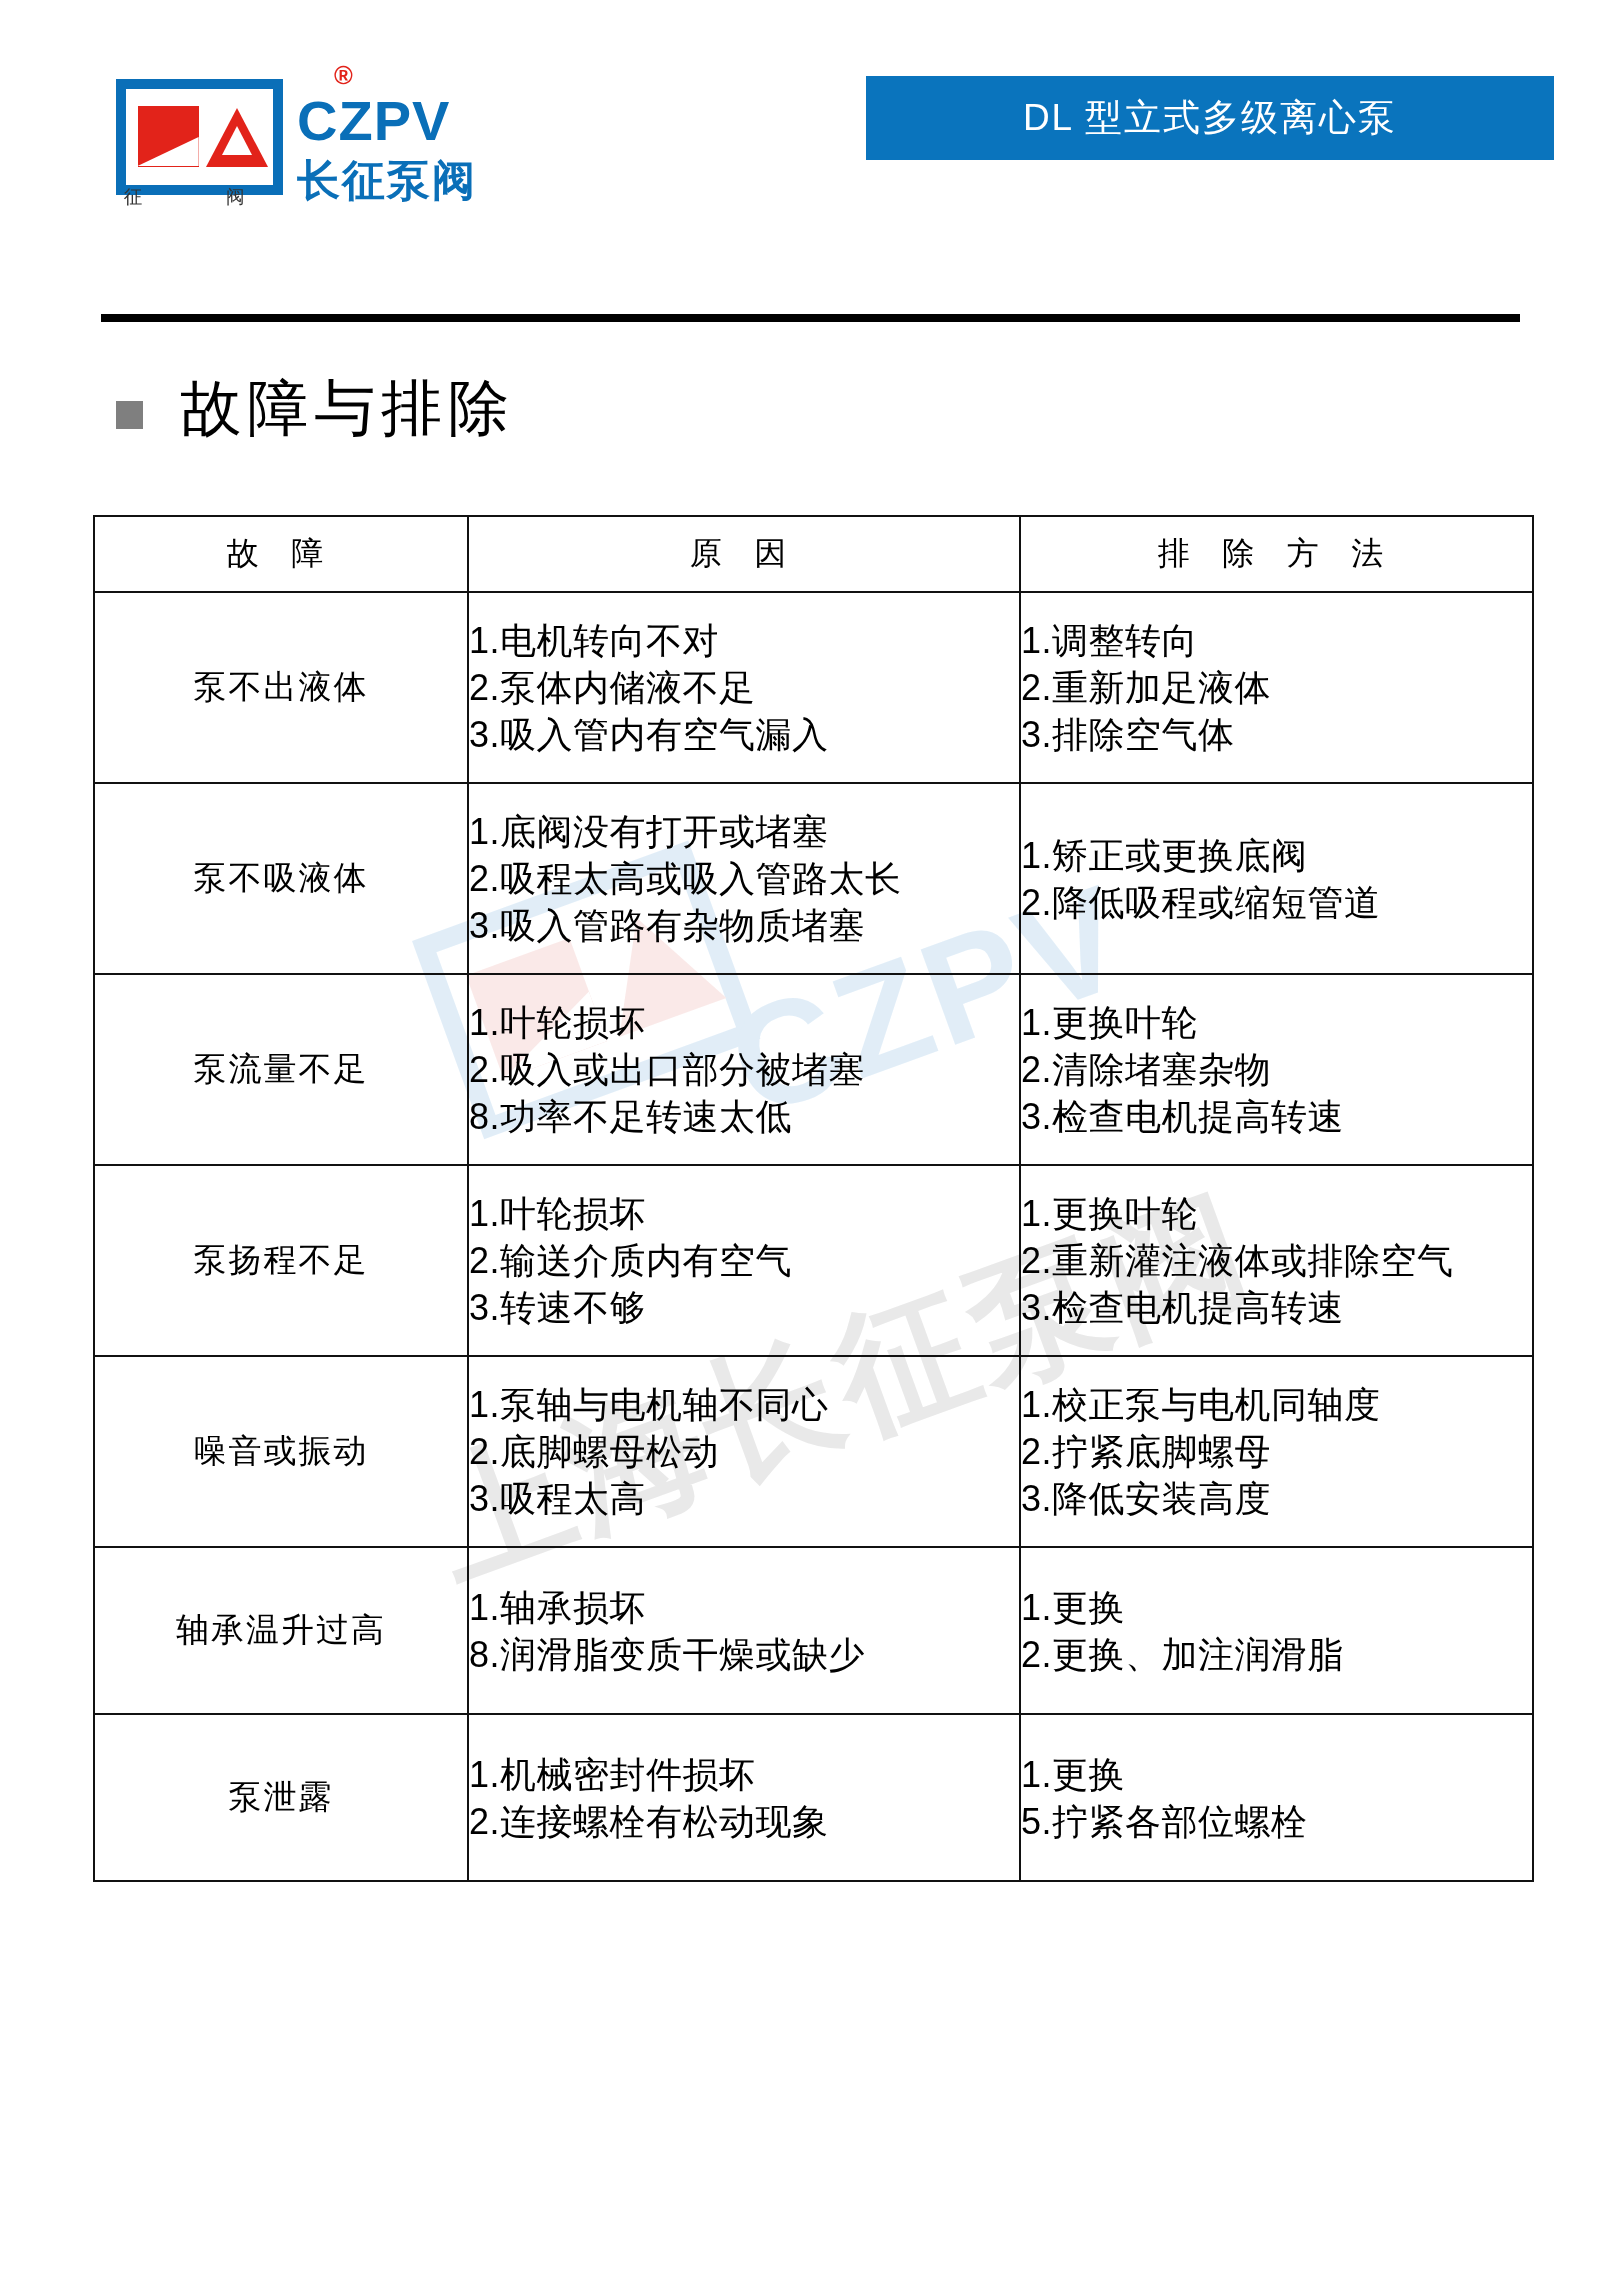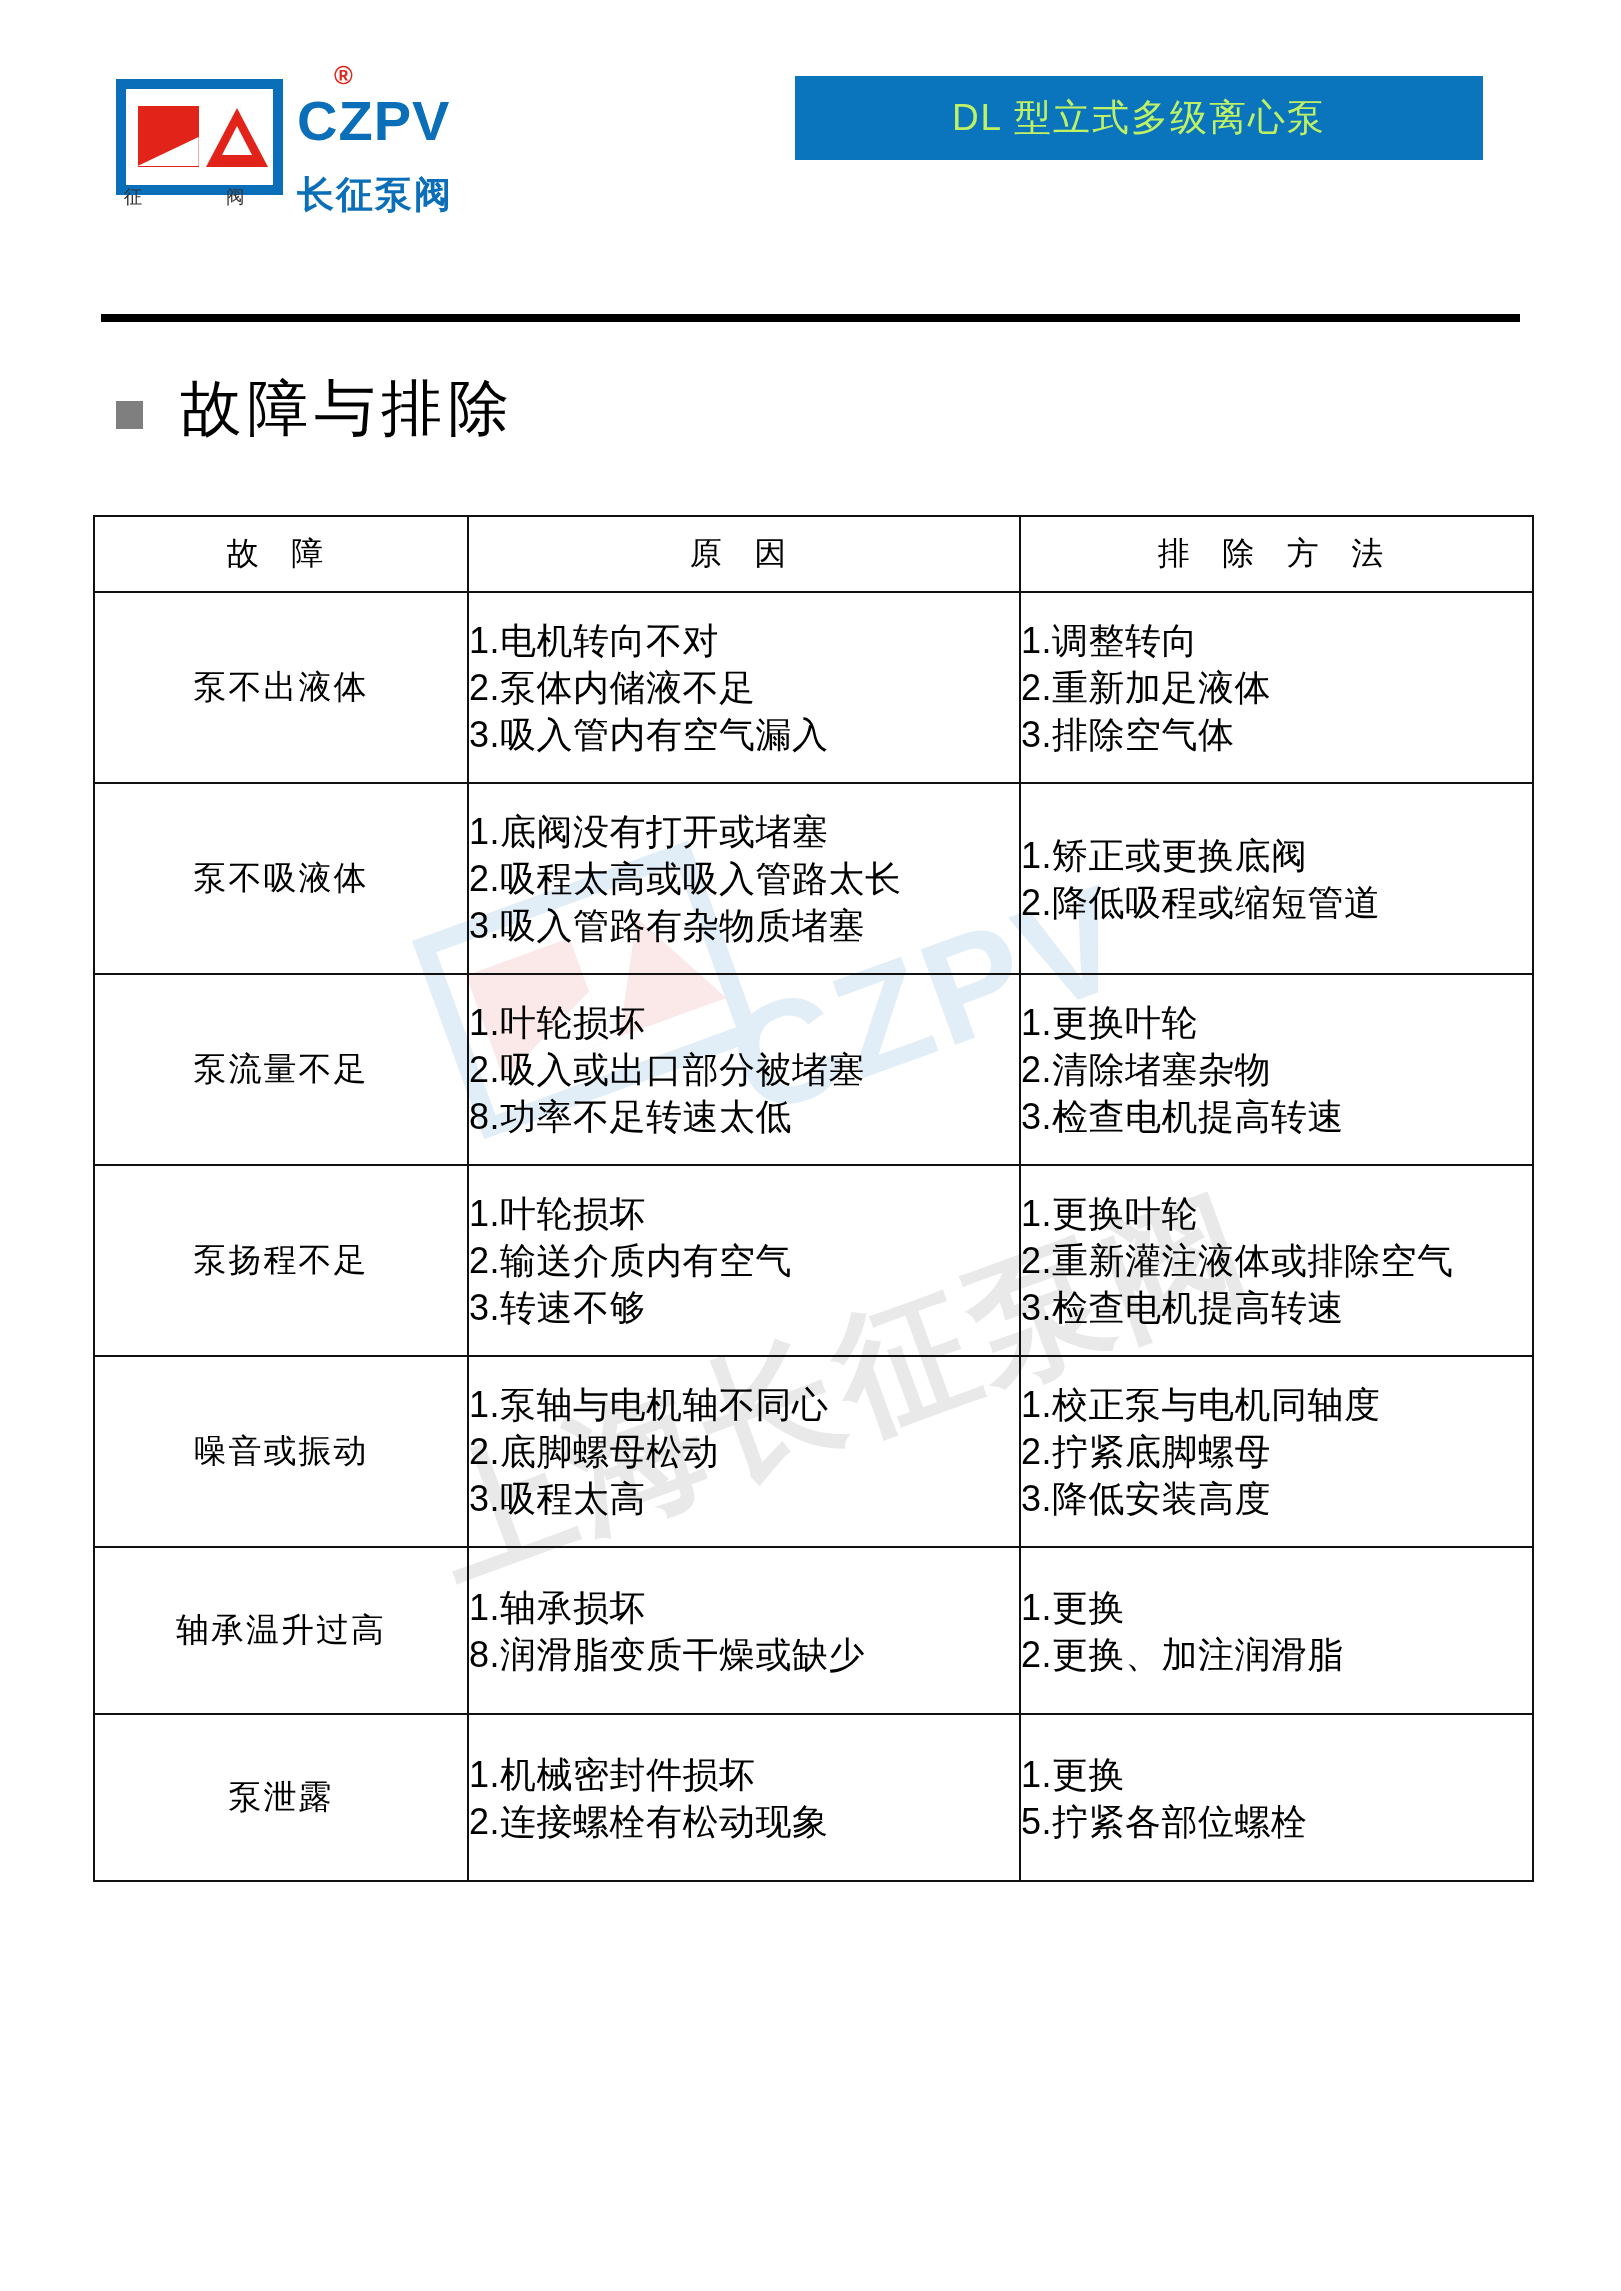--- a/index.html
+++ b/index.html
@@ -108,52 +108,52 @@
   }
   .logo-reg {
     position: absolute;
     left: 37px;
     top: 0px;
     font-size: 25.5px;
     color: #e2231a;
     font-weight: bold;
   }
   .logo-cn {
-    font-size: 37px;
+    font-size: 43px;
     font-weight: bold;
     color: #0a6fb8;
     line-height: 51px;
     letter-spacing: 2px;
-    margin-top: 16px;
+    margin-top: 2px;
   }
   .logo-sub-left {
     position: absolute;
     left: 7.8px;
     top: 123px;
     font-size: 18.6px;
     color: #333;
     letter-spacing: 1px;
   }
   .logo-sub-mid {
     position: absolute;
     left: 110px;
     top: 123px;
     font-size: 18.6px;
     color: #333;
     letter-spacing: 1px;
   }
 
   .title-banner {
     position: absolute;
-    left: 795px;
+    left: 866px;
     top: 76px;
     width: 688px;
     height: 84px;
     background: #0a74bd;
-    color: #bef264;
+    color: #ffffff;
     font-size: 37px;
     letter-spacing: 2px;
     display: flex;
     align-items: center;
     justify-content: center;
     font-weight: 500;
   }
 
   .company-line {
     position: absolute;

